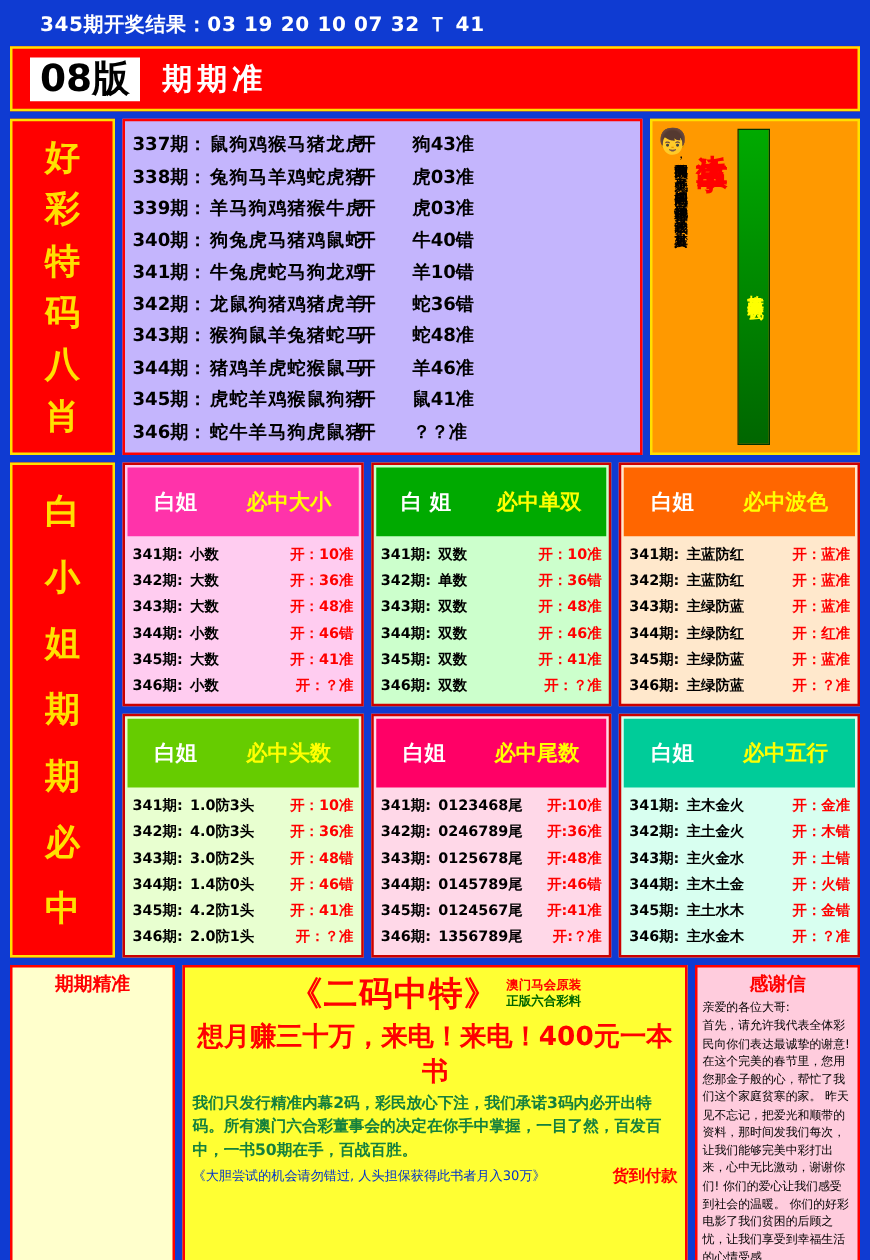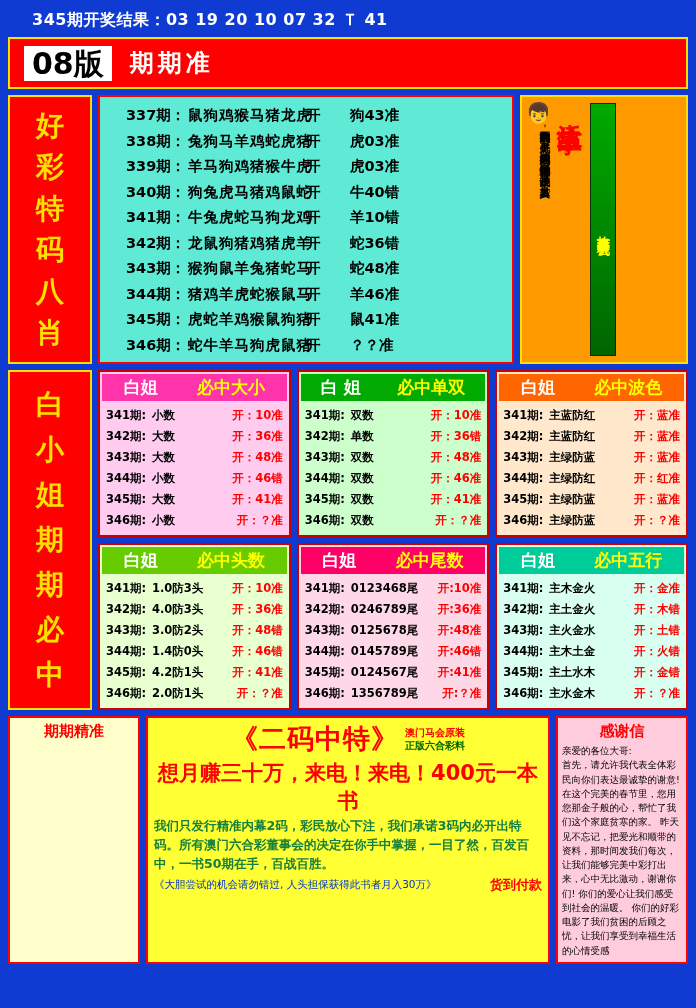--- a/index.html
+++ b/index.html
@@ -38,22 +38,22 @@
 
   
   .row1 { display:flex; gap:6px; margin-bottom:6px; }
   .leftbadge {
     width:84px; background:#ff0000; border:2px solid #ffe000;
     color:#ffe000; font-weight:bold; font-size:28px;
     display:flex; flex-direction:column; align-items:center; justify-content:space-around;
     padding:8px 0; line-height:1.0;
   }
   .listbox {
-    flex:1; background:#5eead4; border:2px solid #ff0000;
-    padding:6px 4px 4px 26px;
+    flex:1; background:#c4b5fd; border:2px solid #ff0000;
+    padding:6px 4px 4px 6px;
   }
   .listrow {
     font-size:14.5px; color:#000; font-weight:bold;
     display:flex; align-items:center; height:25.5px; white-space:nowrap;
   }
   .listrow .per { width:62px; }
   .listrow .ani { letter-spacing:1px; width:118px; }
   .listrow .kai { width:44px; }
   .listrow .res { color:#000; }
   .rightbox {
@@ -89,21 +89,21 @@
     display:flex; flex-direction:column; align-items:center; justify-content:space-around;
     padding:10px 0; line-height:1.0;
   }
   .grid {
     flex:1; display:grid; grid-template-columns:1fr 1fr 1fr;
     grid-template-rows:1fr 1fr; gap:6px;
   }
   .cell { border:2px solid #cc0000; padding:2px; display:flex; flex-direction:column; }
   .cellhdr {
     display:flex; align-items:center; justify-content:space-around;
-    font-weight:bold; font-size:17px; padding:2px 2px; margin-bottom:2px;
+    font-weight:bold; font-size:17px; padding:16px 2px; margin-bottom:2px;
   }
   .cellhdr .t1 { color:#ffffff; }
   .cellhdr .t2 { color:#ffff00; }
   .cellbody { flex:1; padding:2px 4px; }
   .line {
     font-size:11.5px; font-weight:bold; display:flex; align-items:center;
     height:21px; white-space:nowrap;
   }
   .line .p { width:46px; color:#000; }
   .line .v { flex:1; color:#000; }

